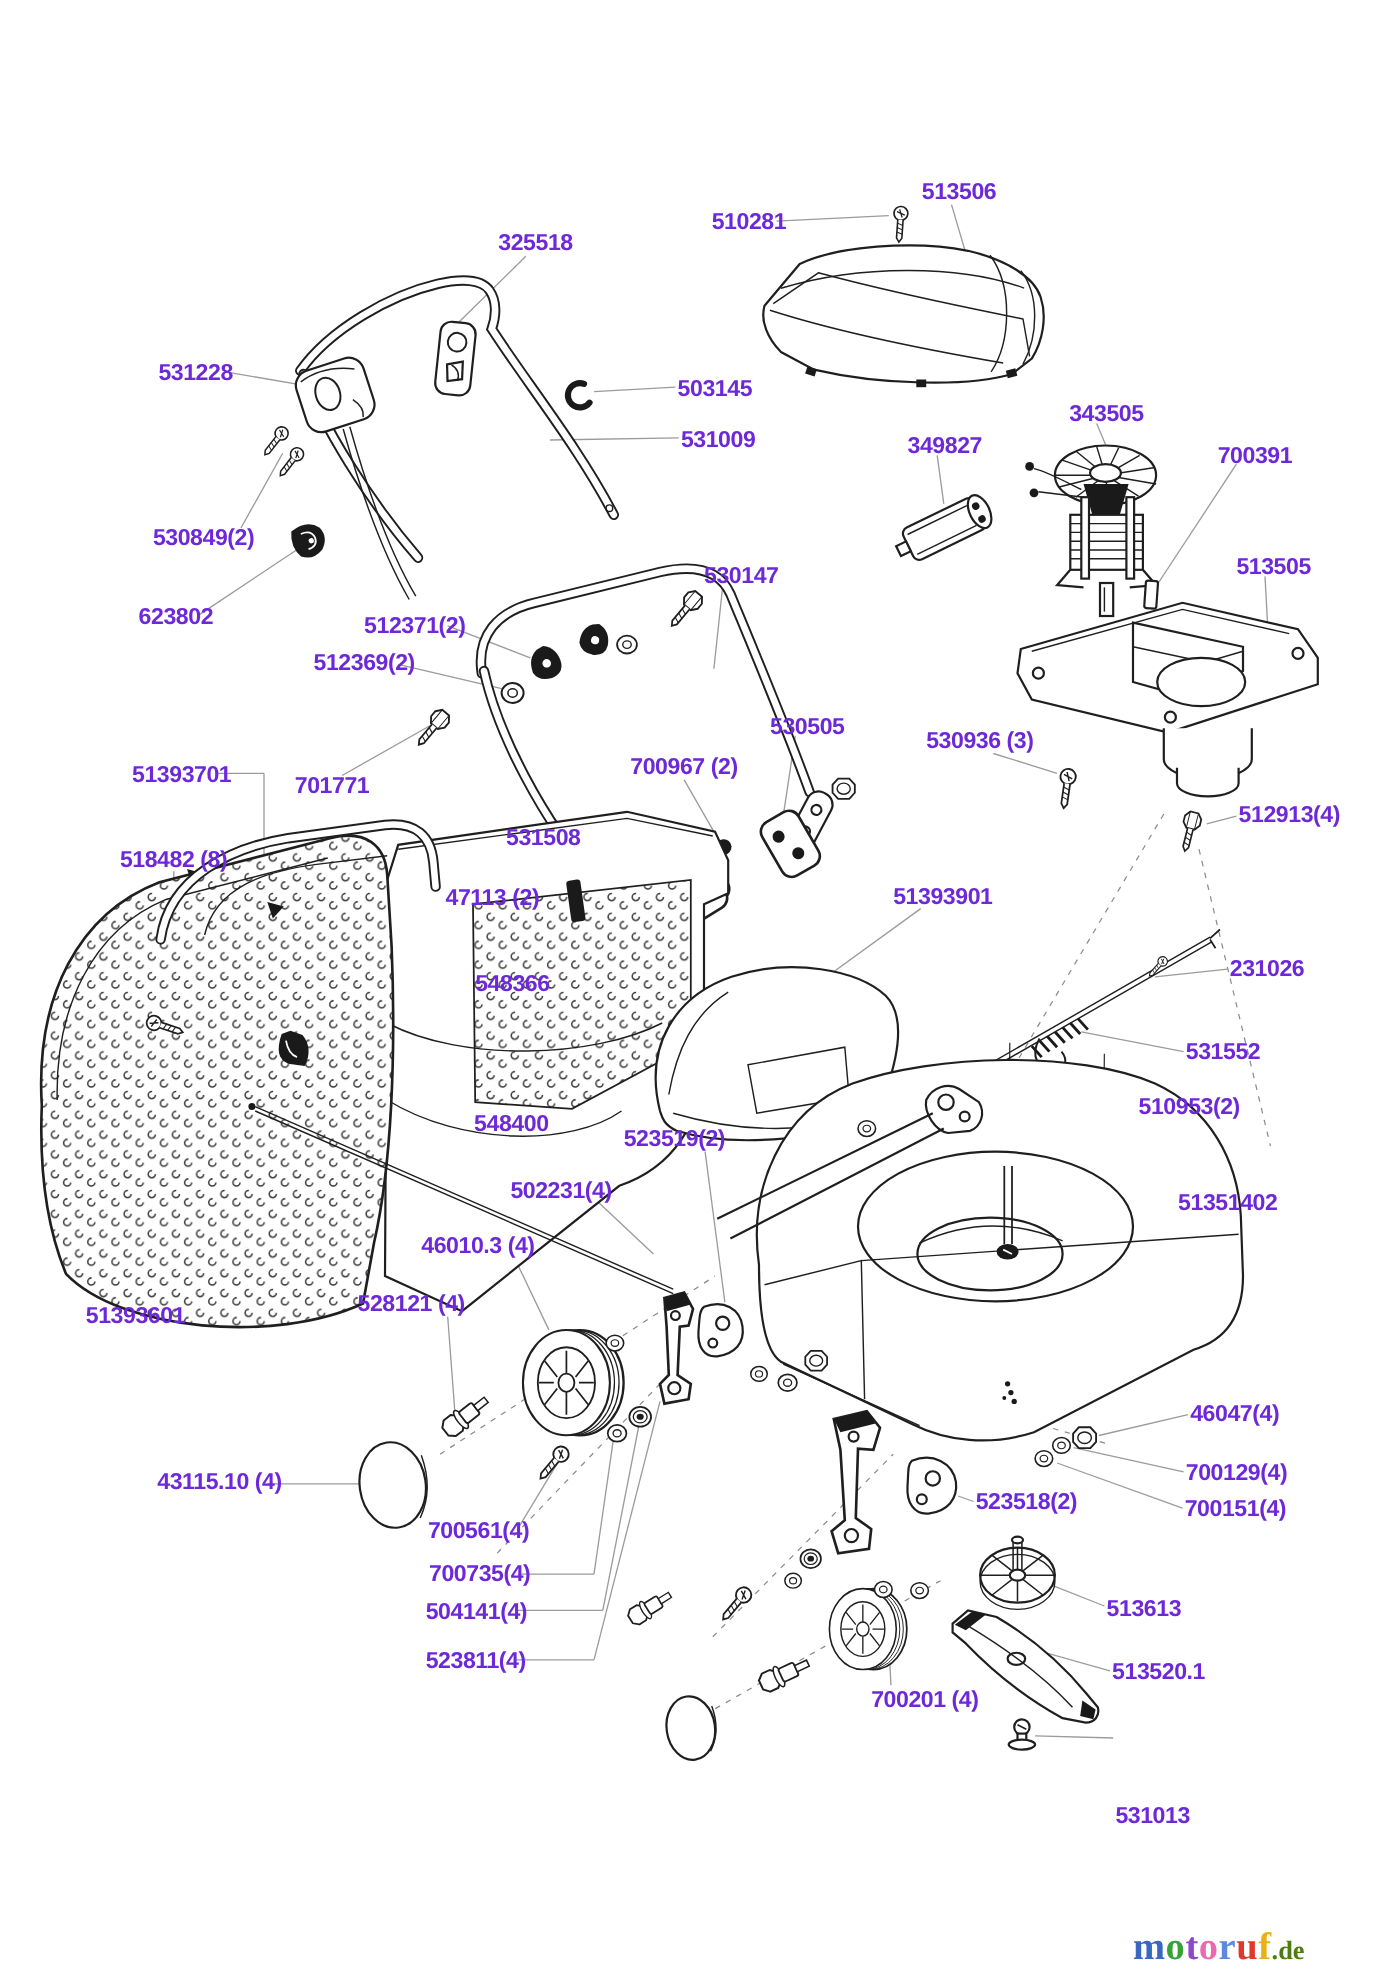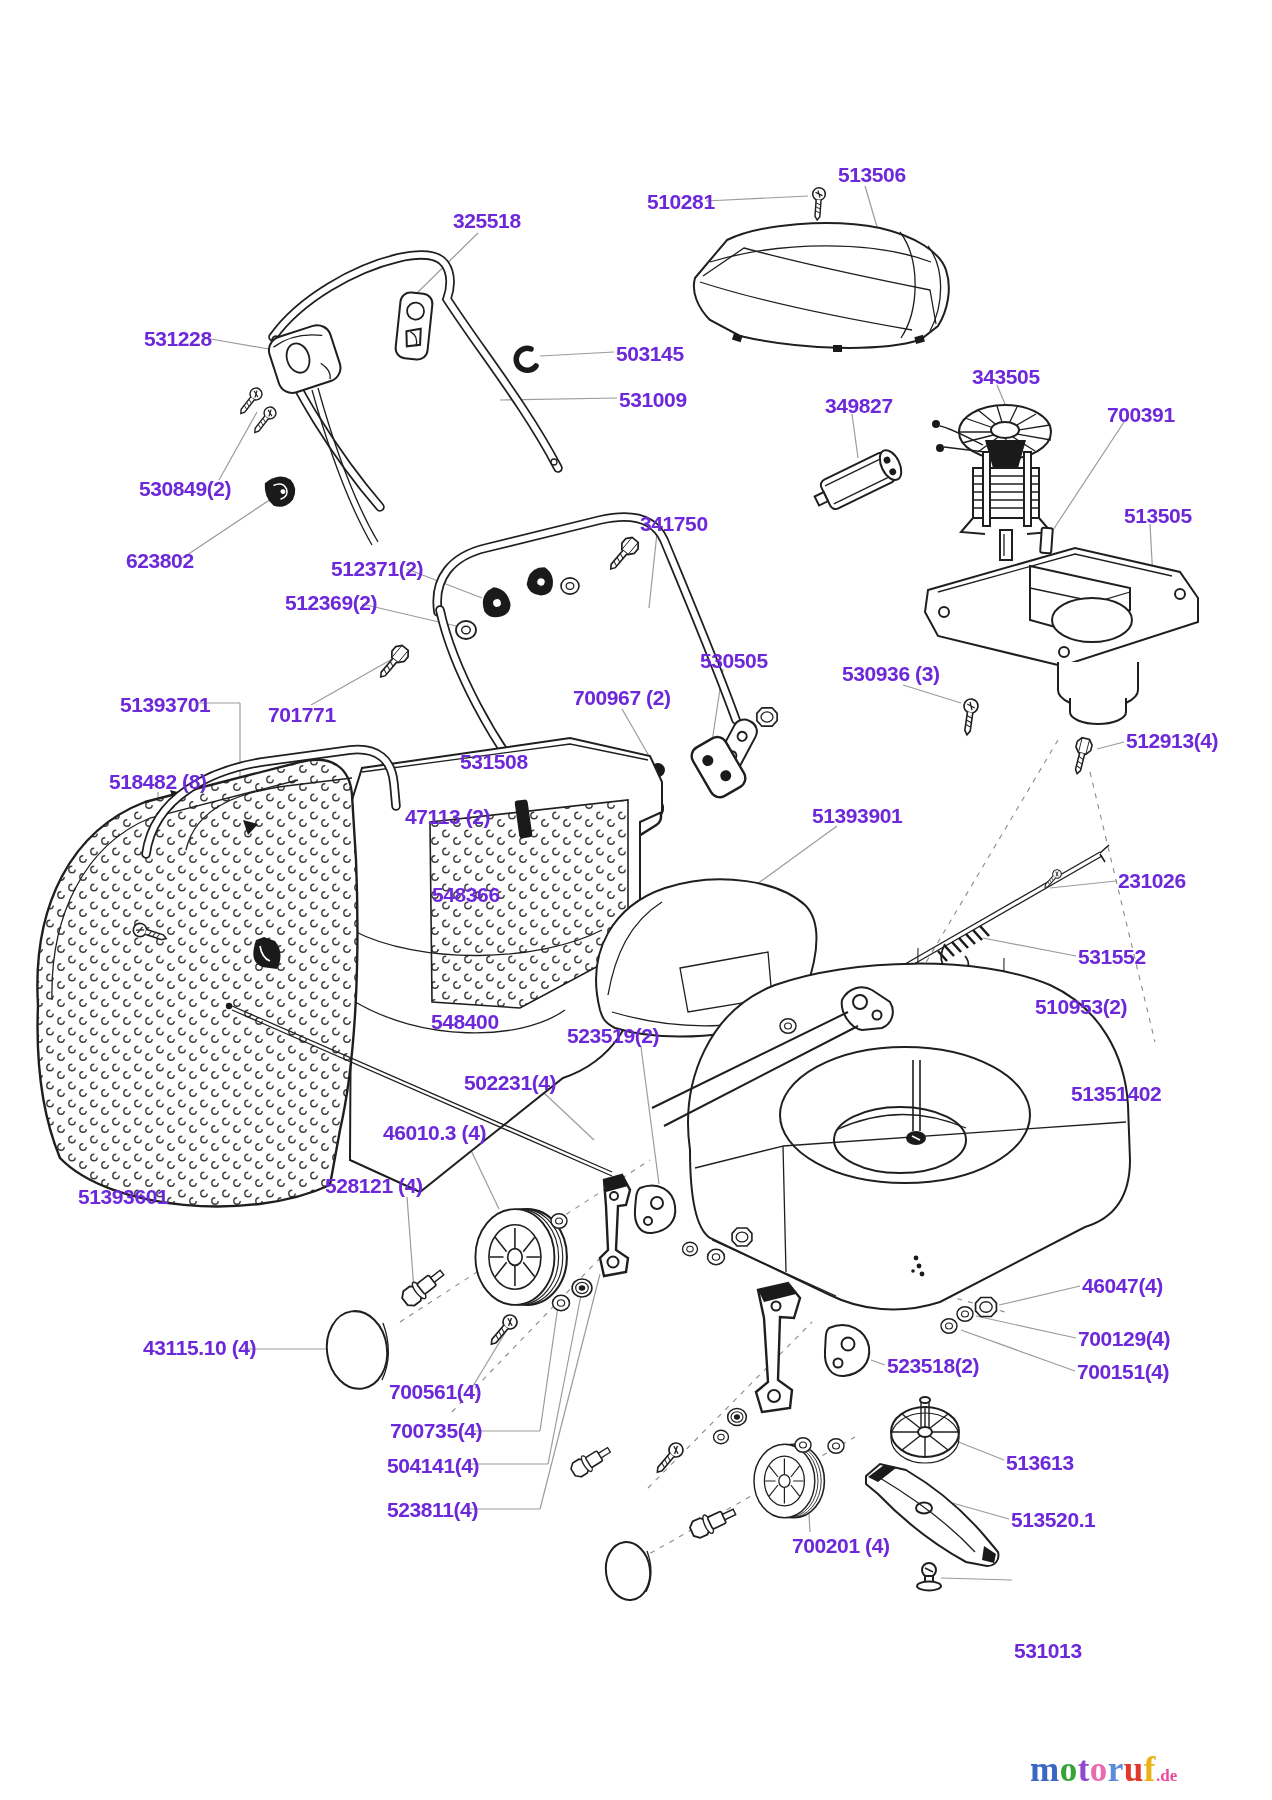--- a/index.html
+++ b/index.html
@@ -11,21 +11,21 @@
   .tube-o{fill:none;stroke:#1f1f1f;stroke-width:9.5;stroke-linecap:round;}
   .tube-i{fill:none;stroke:#ffffff;stroke-width:6;stroke-linecap:round;}
   .thin{fill:none;stroke:#1f1f1f;stroke-width:1.3;}
   .ln{fill:none;stroke:#1f1f1f;stroke-width:2;}
   .lnf{fill:#ffffff;stroke:#1f1f1f;stroke-width:2;}
   .dk{fill:#1a1a1a;stroke:none;}
   .dsh{stroke:#8a8a8a;stroke-width:1.1;fill:none;stroke-dasharray:5 6;}
   .axl{stroke:#3a3a3a;stroke-width:1.2;fill:none;stroke-dasharray:15 5 4 5;}
   .brand{position:absolute;left:1030px;top:1752px;font:700 35px/1 "Liberation Serif",serif;
          letter-spacing:0.5px;cursor:pointer;}
-  .brand .tld{font-size:17px;color:#ec4899;letter-spacing:0;}
+  .brand .tld{font-size:24px;color:#4d7c0f;letter-spacing:0;}
 </style>
 </head>
 <body>
 
 <div class="stage">
 
 <svg width="1272" height="1800" viewBox="0 0 1272 1800">
 <defs>
   <pattern id="holes" width="22" height="18" patternUnits="userSpaceOnUse">
     <rect width="22" height="18" fill="#ffffff"></rect>
@@ -436,21 +436,21 @@
   <div class="lbl" style="left:647px;top:191px">510281</div>
   <div class="lbl" style="left:616px;top:343px">503145</div>
   <div class="lbl" style="left:619px;top:389px">531009</div>
   <div class="lbl" style="left:144px;top:328px">531228</div>
   <div class="lbl" style="left:972px;top:366px">343505</div>
   <div class="lbl" style="left:825px;top:395px">349827</div>
   <div class="lbl" style="left:1107px;top:404px">700391</div>
   <div class="lbl" style="left:139px;top:478px">530849(2)</div>
   <div class="lbl" style="left:126px;top:550px">623802</div>
   <div class="lbl" style="left:1124px;top:505px">513505</div>
-  <div class="lbl" style="left:640px;top:513px">341750</div>
+  <div class="lbl" style="left:640px;top:513px">530147</div>
   <div class="lbl" style="left:331px;top:558px">512371(2)</div>
   <div class="lbl" style="left:285px;top:592px">512369(2)</div>
   <div class="lbl" style="left:700px;top:650px">530505</div>
   <div class="lbl" style="left:573px;top:687px">700967 (2)</div>
   <div class="lbl" style="left:842px;top:663px">530936 (3)</div>
   <div class="lbl" style="left:1126px;top:730px">512913(4)</div>
   <div class="lbl" style="left:268px;top:704px">701771</div>
   <div class="lbl" style="left:460px;top:751px">531508</div>
   <div class="lbl" style="left:120px;top:694px">51393701</div>
   <div class="lbl" style="left:405px;top:806px">47113 (2)</div>

